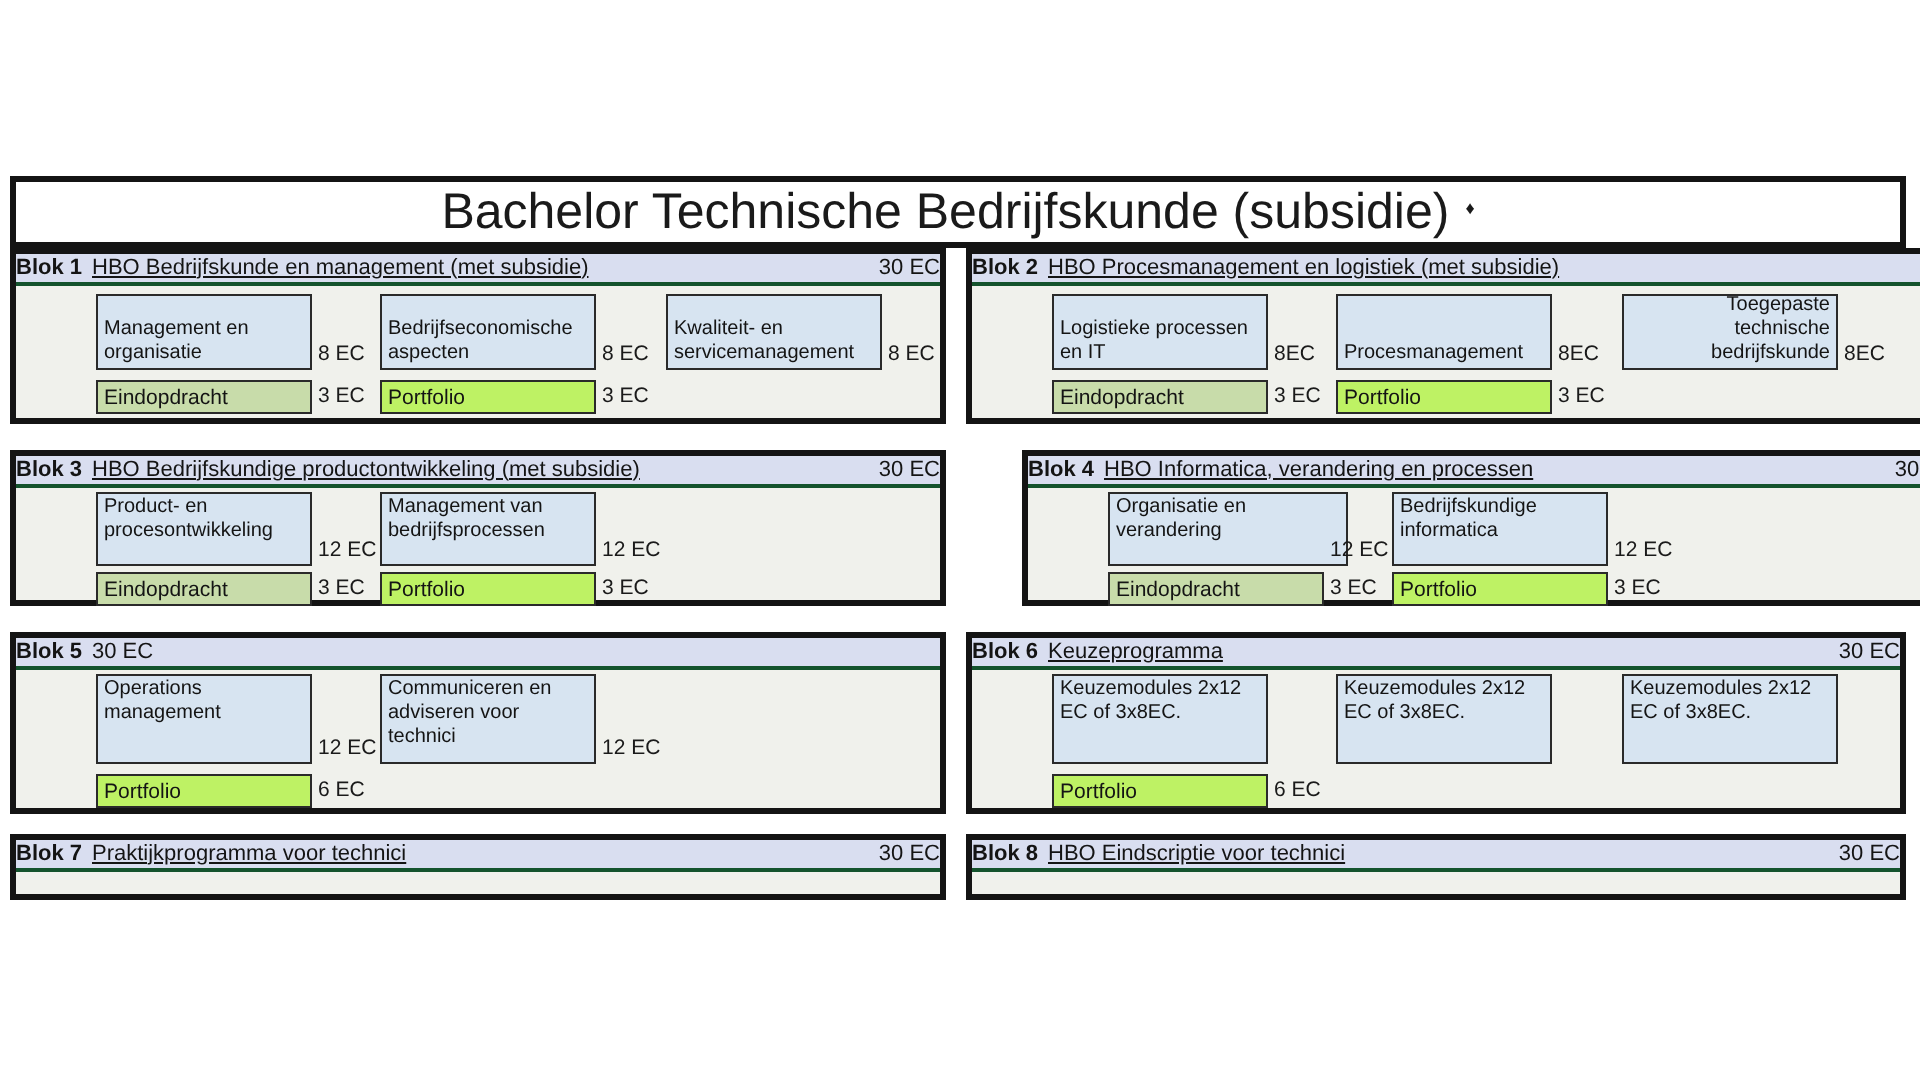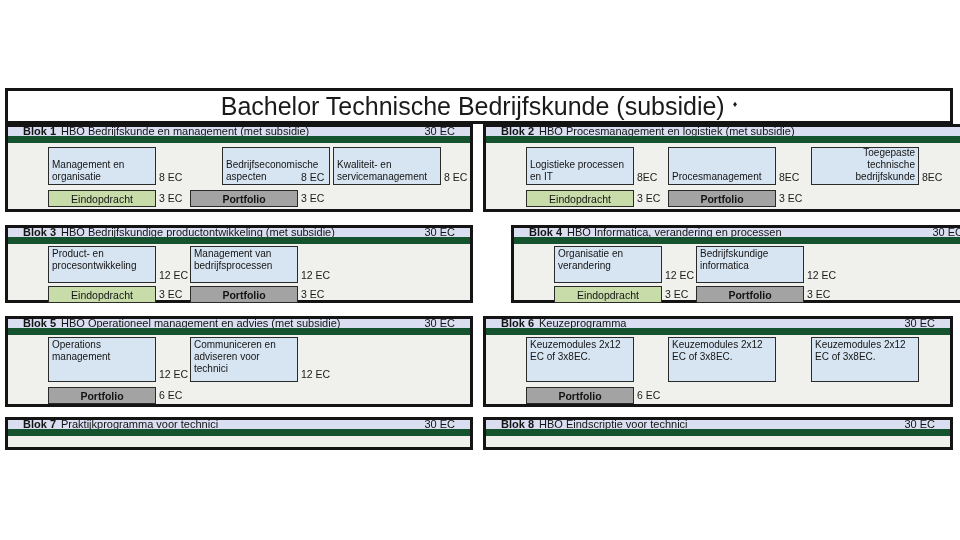--- a/index.html
+++ b/index.html
@@ -12,40 +12,40 @@
     position:absolute;left:5px;top:88px;width:948px;height:36px;
     border:3px solid #141414;background:#ffffff;box-sizing:border-box;
     display:flex;align-items:center;justify-content:center;
   }
   .title-text{font-size:25px;color:#1a1a1a;white-space:nowrap;}
   .title-mark{font-size:9px;margin-left:8px;color:#1a1a1a;position:relative;top:-2px;}
   .blok{
     position:absolute;border:3px solid #141414;background:#f0f1ec;box-sizing:border-box;
   }
   .blok-header{
-    height:16px;background:#d9def0;border-bottom:7px solid #14532d;
+    height:16px;background:#d9def0;border-bottom:2px solid #14532d;
     display:flex;align-items:center;font-size:11px;line-height:15px;
-    padding:0 15px;box-sizing:border-box;white-space:nowrap;overflow:hidden;
+    padding:0 0;box-sizing:border-box;white-space:nowrap;overflow:hidden;
   }
   .blok-id{font-weight:bold;flex:0 0 38px;}
   .blok-name{flex:1 1 auto;overflow:hidden;text-decoration:underline;}
   .blok-ec{flex:0 0 auto;}
   .course{
     position:absolute;background:#d7e4f1;border:1.5px solid #2a2a2a;box-sizing:border-box;
     font-size:10px;line-height:12px;padding:1px 3px;
     display:flex;flex-direction:column;overflow:hidden;
   }
   .course.bottom{justify-content:flex-end;}
   .course.top{justify-content:flex-start;}
   .mini{
     position:absolute;border:1.5px solid #2a2a2a;box-sizing:border-box;
-    font-size:10.5px;display:flex;align-items:center;padding:0 3px;overflow:hidden;white-space:nowrap;justify-content:center;
+    font-size:10.5px;display:flex;align-items:center;padding:0 3px;overflow:hidden;white-space:nowrap;
   }
   .mini.green{background:#c8dcaa;}
-  .mini.orange{background:#a3a3a3;font-weight:bold;}
+  .mini.orange{background:#bef264;}
   .ec{
     position:absolute;font-size:10.5px;line-height:13px;color:#1a1a1a;white-space:nowrap;
   }
 </style>
 </head>
 <body>
 
 <div class="slide">
   <div class="title-box">
     <span class="title-text">Bachelor Technische Bedrijfskunde (subsidie)</span>
@@ -55,21 +55,21 @@
       <div class="blok" style="left: 5px; top: 124px; width: 468px; height: 88px;">
         <div class="blok-header">
           <span class="blok-id">Blok 1</span>
           <span class="blok-name">HBO Bedrijfskunde en management (met subsidie)</span>
           <span class="blok-ec">30 EC</span>
         </div>
         <div class="course bottom" style="left: 40px; top: 20px; width: 108px; height: 38px;">
           <span>Management en organisatie</span>
         </div>
         <span class="ec" style="left: 151px; top: 44px;">8 EC</span>
-        <div class="course bottom" style="left: 182px; top: 20px; width: 108px; height: 38px; margin-left: 32px;">
+        <div class="course bottom" style="left: 182px; top: 20px; width: 108px; height: 38px;">
           <span>Bedrijfseconomische aspecten</span>
         </div>
         <span class="ec" style="left: 293px; top: 44px;">8 EC</span>
         <div class="course bottom" style="left: 325px; top: 20px; width: 108px; height: 38px;">
           <span>Kwaliteit- en servicemanagement</span>
         </div>
         <span class="ec" style="left: 436px; top: 44px;">8 EC</span>
         <div class="mini green" style="left: 40px; top: 63px; width: 108px; height: 17px;">
           <span>Eindopdracht</span>
         </div>
@@ -128,41 +128,40 @@
           <span>Portfolio</span>
         </div>
         <span class="ec" style="left: 293px; top: 60px;">3 EC</span>
       </div>
       <div class="blok" style="left: 511px; top: 225px; width: 470px; height: 78px;">
         <div class="blok-header">
           <span class="blok-id">Blok 4</span>
           <span class="blok-name">HBO Informatica, verandering en processen</span>
           <span class="blok-ec">30 EC</span>
         </div>
-        <div class="course top" style="left: 40px; top: 18px; width: 108px; height: 37px;">
+        <div class="course top" style="left: 40px; top: 18px; width: 120px; height: 37px;">
           <span>Organisatie en verandering</span>
         </div>
         <span class="ec" style="left: 151px; top: 41px;">12 EC</span>
         <div class="course top" style="left: 182px; top: 18px; width: 108px; height: 37px;">
           <span>Bedrijfskundige informatica</span>
         </div>
         <span class="ec" style="left: 293px; top: 41px;">12 EC</span>
         <div class="mini green" style="left: 40px; top: 58px; width: 108px; height: 17px;">
           <span>Eindopdracht</span>
         </div>
         <span class="ec" style="left: 151px; top: 60px;">3 EC</span>
         <div class="mini orange" style="left: 182px; top: 58px; width: 108px; height: 17px;">
           <span>Portfolio</span>
         </div>
         <span class="ec" style="left: 293px; top: 60px;">3 EC</span>
       </div>
       <div class="blok" style="left: 5px; top: 316px; width: 468px; height: 91px;">
         <div class="blok-header">
           <span class="blok-id">Blok 5</span>
-          <span class="blok-name">HBO Operationeel management en advies (met subsidie)</span>
           <span class="blok-ec">30 EC</span>
         </div>
         <div class="course top" style="left: 40px; top: 18px; width: 108px; height: 45px;">
           <span>Operations management</span>
         </div>
         <span class="ec" style="left: 151px; top: 49px;">12 EC</span>
         <div class="course top" style="left: 182px; top: 18px; width: 108px; height: 45px;">
           <span>Communiceren en adviseren voor technici</span>
         </div>
         <span class="ec" style="left: 293px; top: 49px;">12 EC</span>

